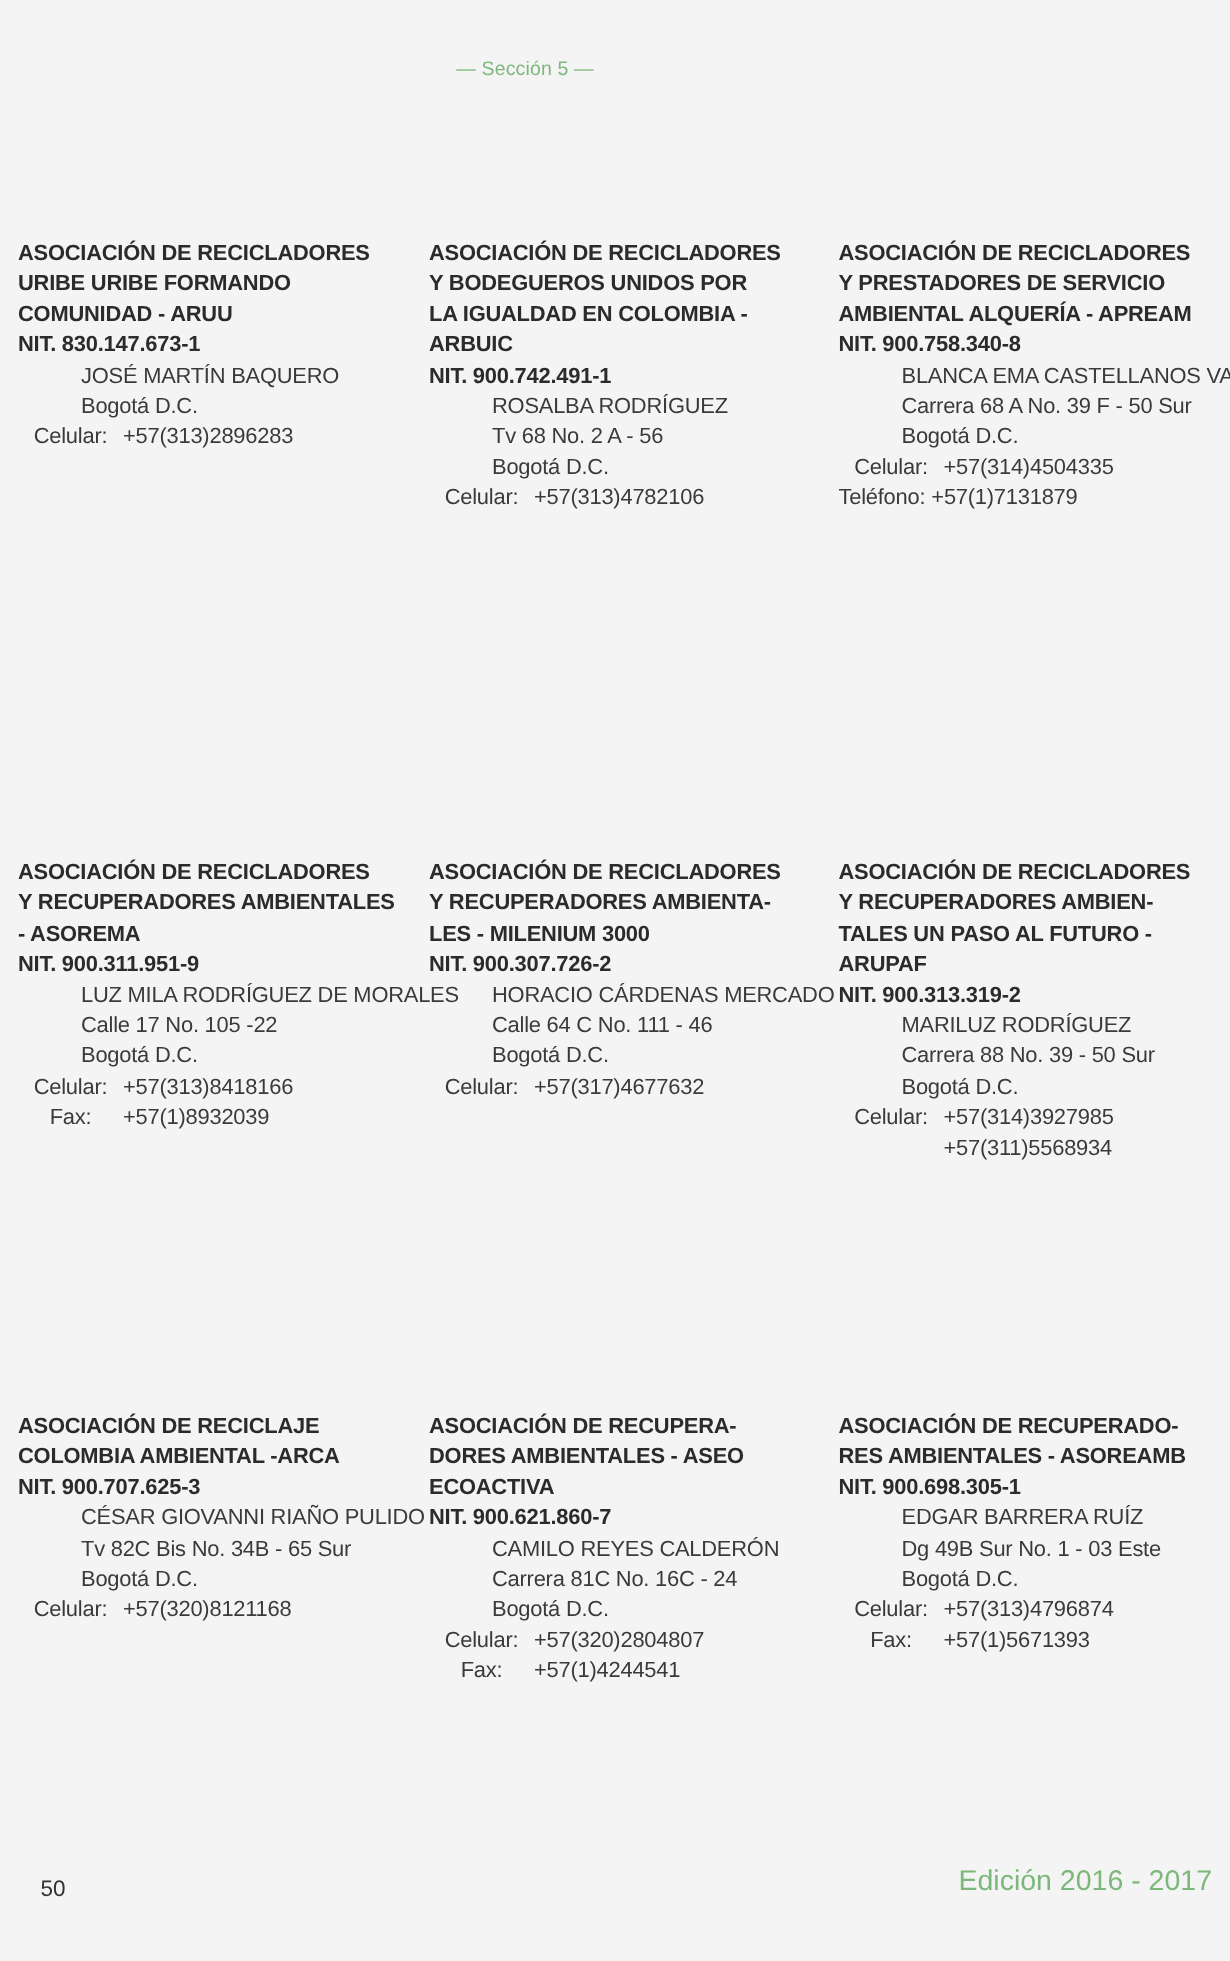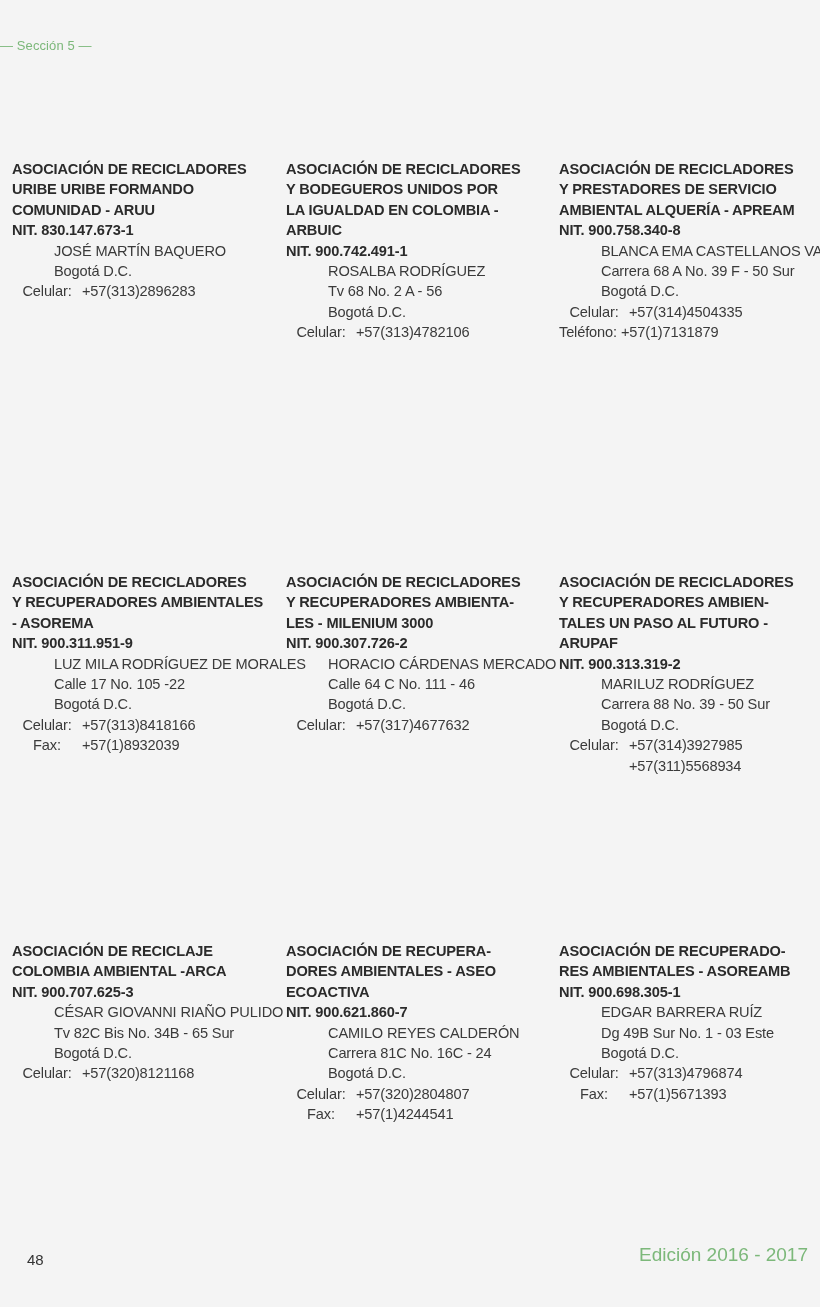--- a/index.html
+++ b/index.html
@@ -13,21 +13,21 @@
       position: relative;
       overflow: hidden;
       font-family: "Liberation Sans", "DejaVu Sans", sans-serif;
       color: #333333;
     }
     .section-header {
       position: absolute;
       top: 38px;
       left: 0;
       width: 700px;
-      text-align: left;
+      text-align: center;
       font-size: 13px;
       color: #7cb87a;
       letter-spacing: 0.1px;
     }
     .entry {
       position: absolute;
       width: 262px;
       font-size: 14.6px;
       line-height: 20.4px;
       letter-spacing: -0.15px;
@@ -224,14 +224,14 @@
   <div class="phone">
     <span class="label">Celular:</span>
     <span>+57(313)4796874</span>
   </div>
   <div class="phone">
     <span class="label">Fax:</span>
     <span>+57(1)5671393</span>
   </div>
 </div>
 
-<div class="page-number">48</div>
+<div class="page-number">50</div>
 <div class="edition">Edición 2016 - 2017</div>
 
 </body></html>

